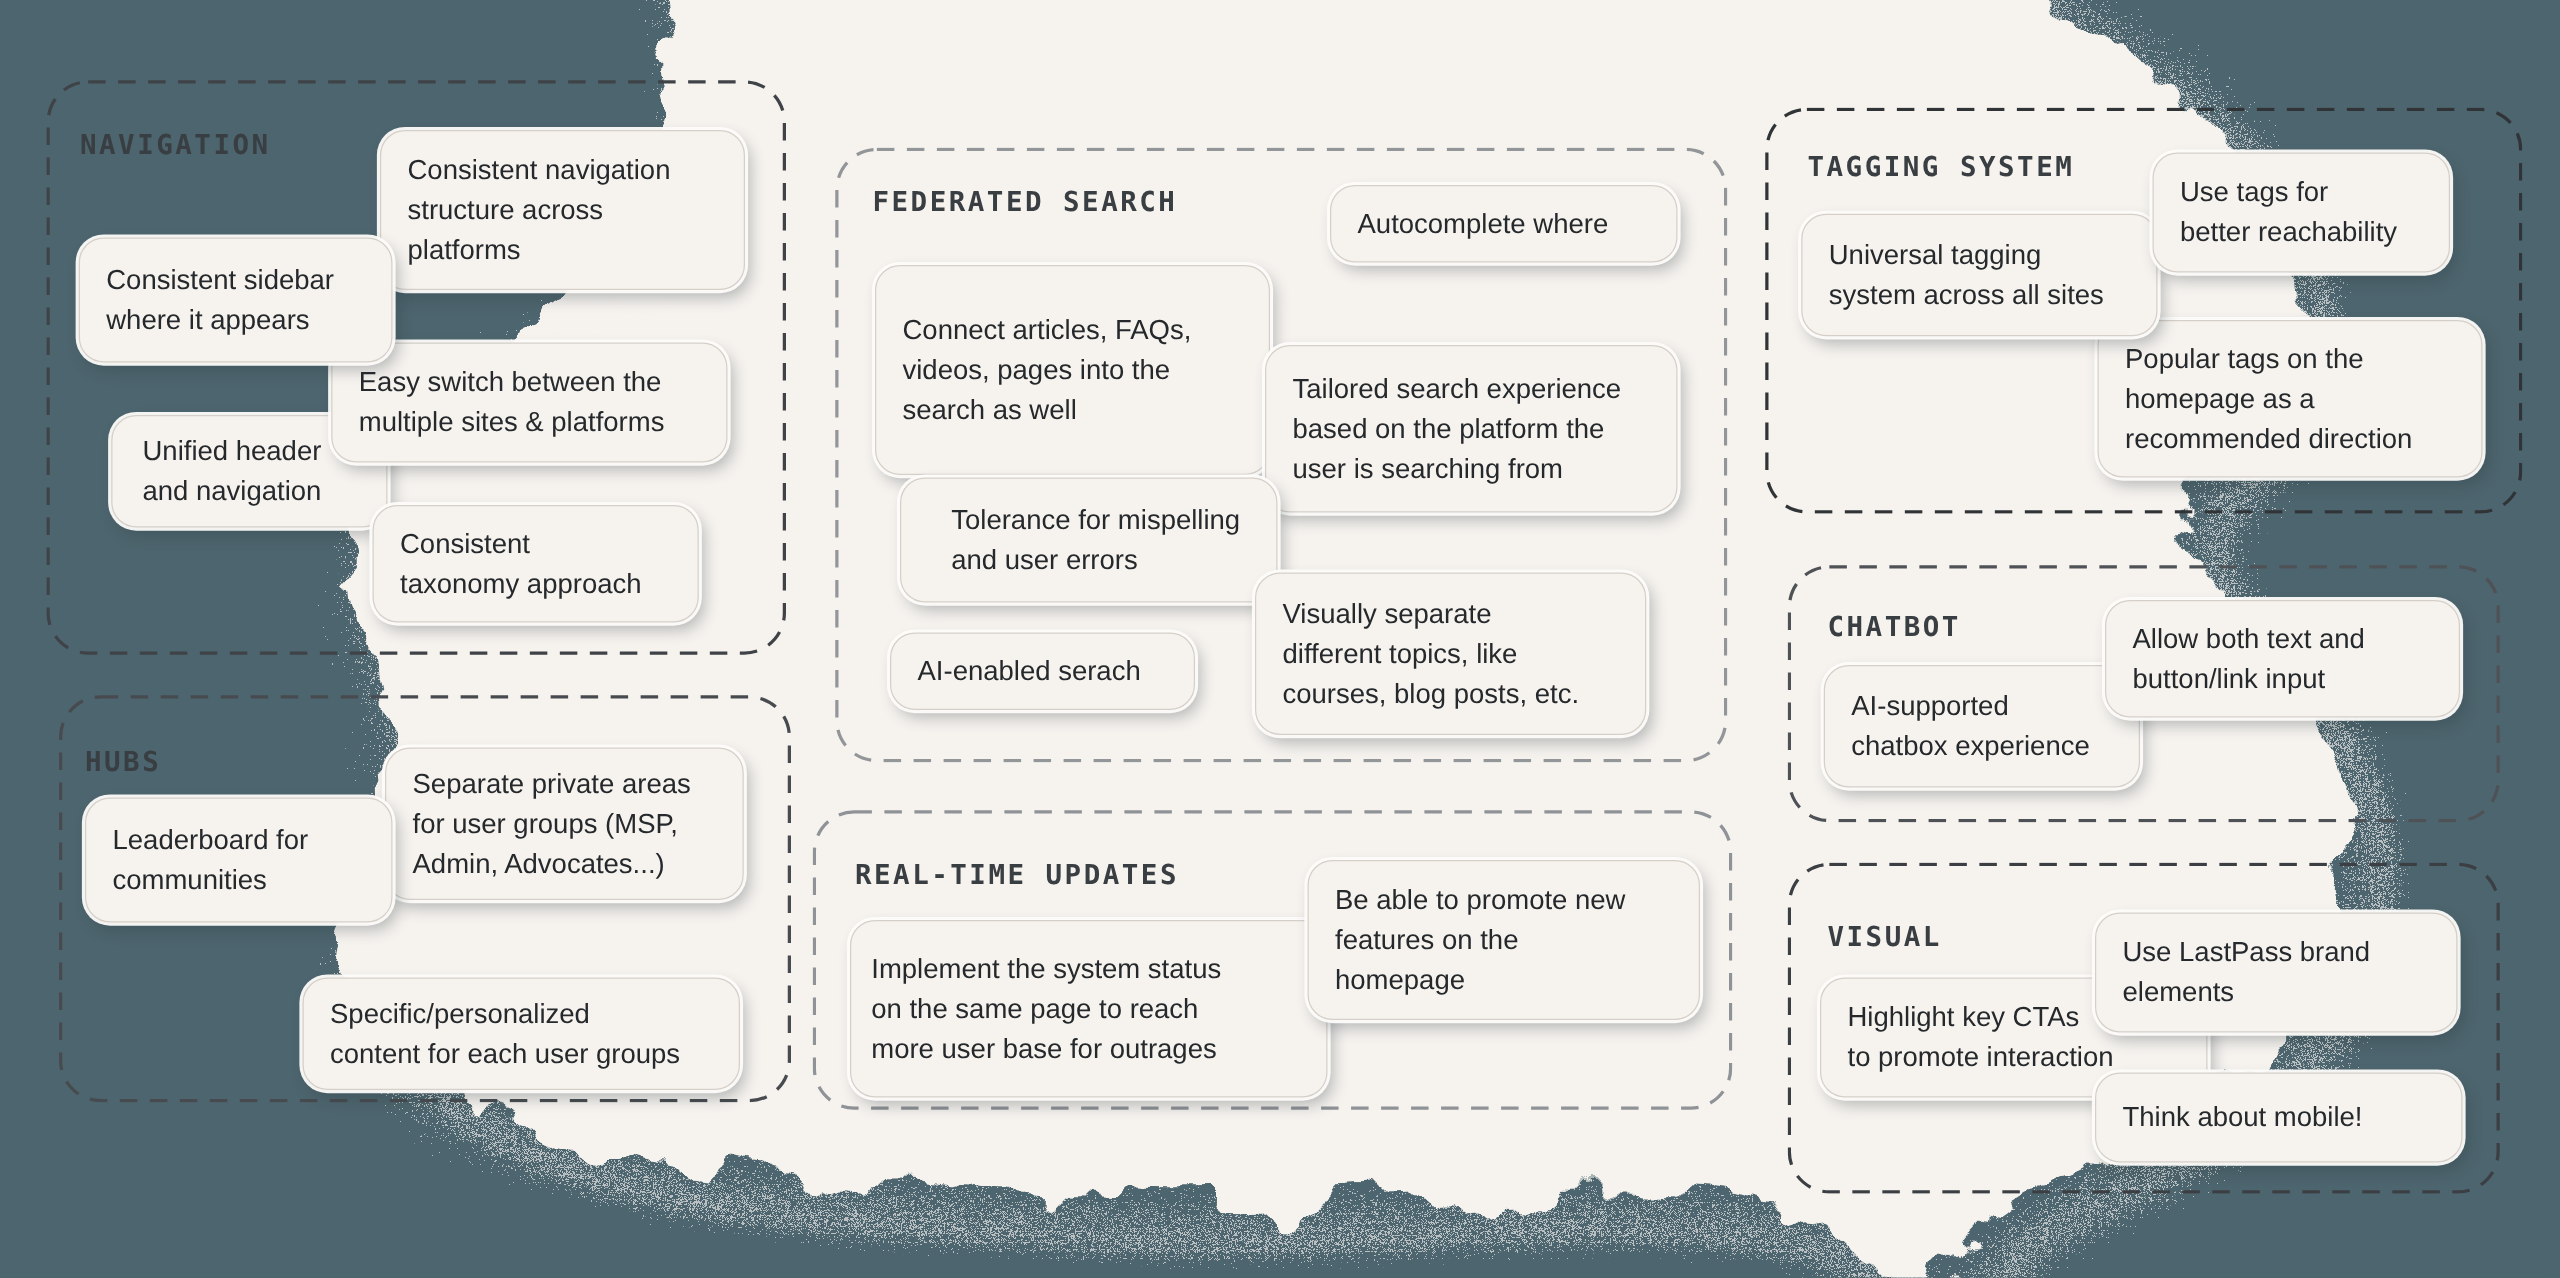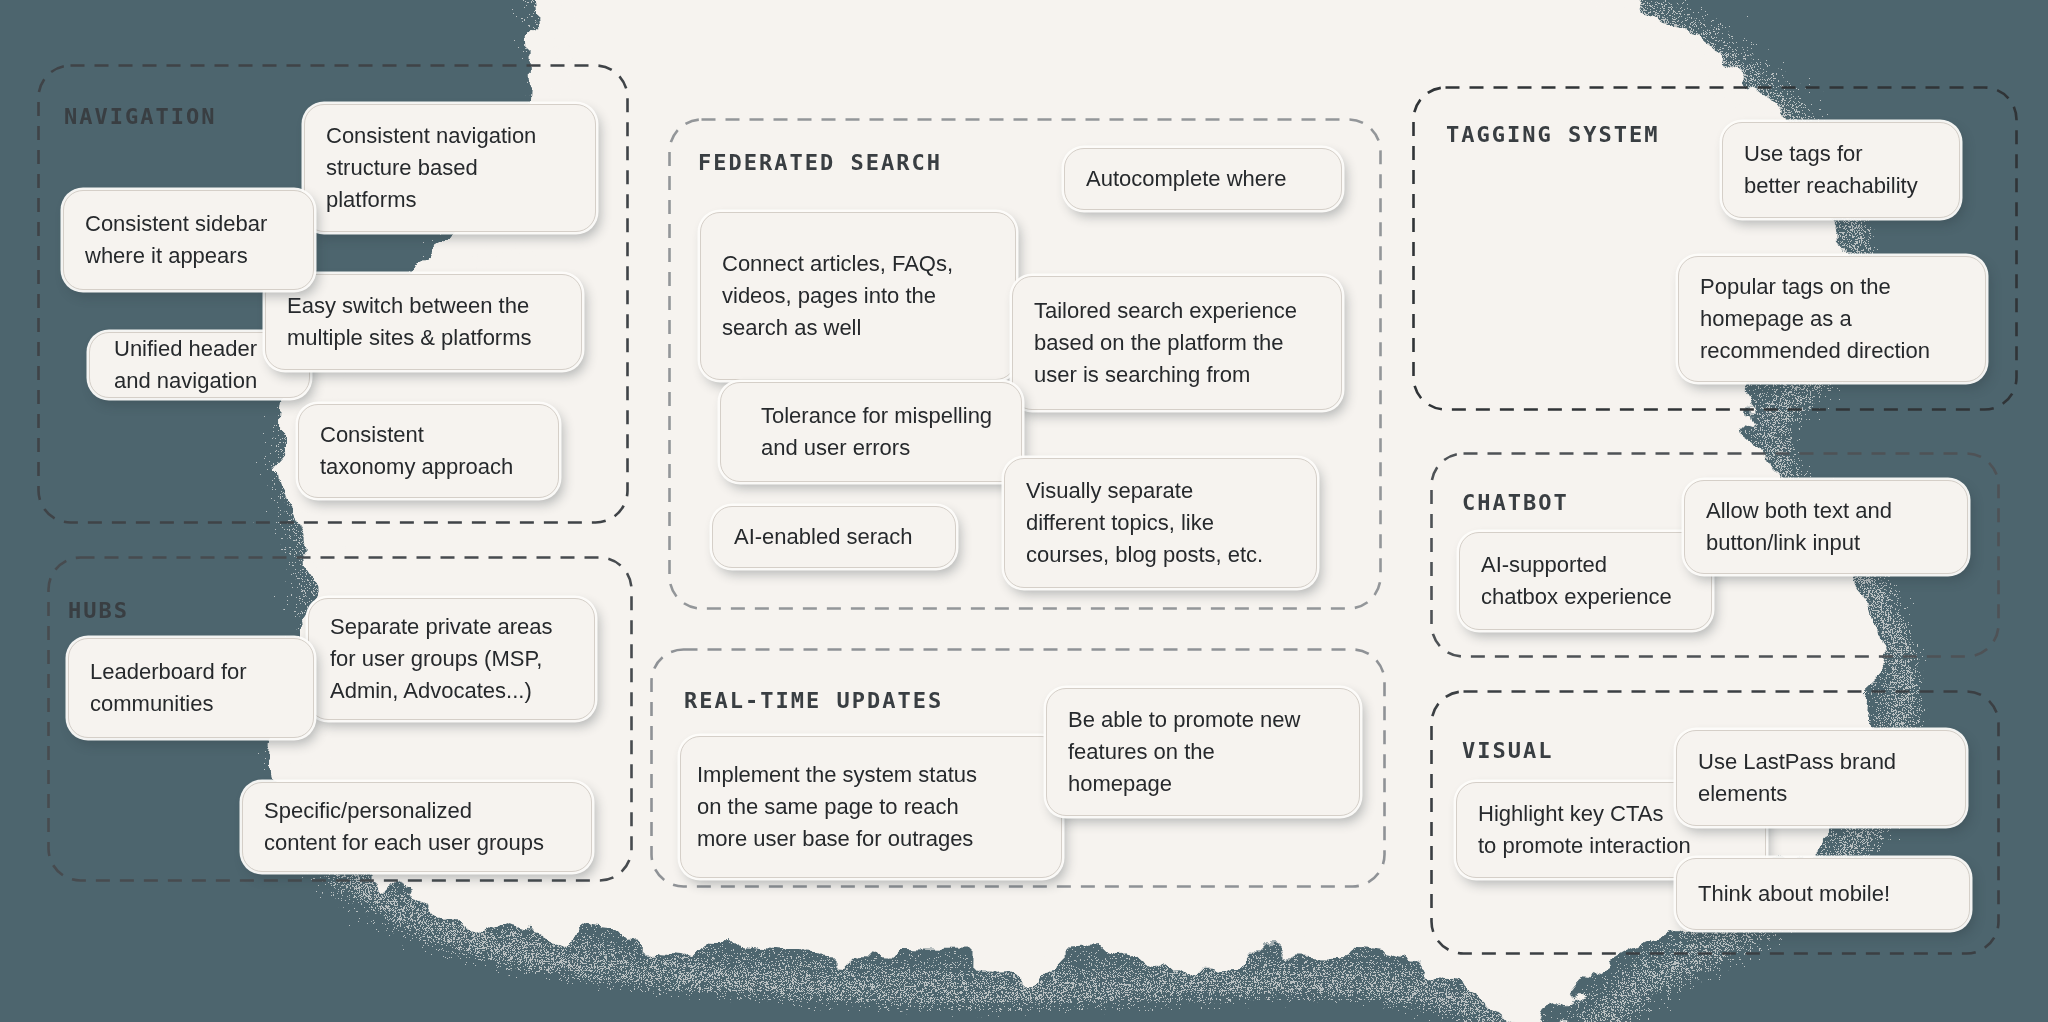--- a/index.html
+++ b/index.html
@@ -86,27 +86,27 @@
       C 322,652 306,556 284,478 C 266,404 296,326 376,292
       C 458,258 510,220 530,150 C 545,90 538,20 530,-40 Z"></path>
   </svg>
 
   <section class="group" style="left:37px; top:64px; width:592px; height:460px;">
     <svg class="group-border" width="592" height="460">
       <rect x="1.5" y="1.5" width="589" height="457" rx="32" fill="none" stroke="#3f4347" stroke-width="2.6" stroke-dasharray="14 10"></rect>
     </svg>
     <div class="group-label" style="left:27px; top:40px;">NAVIGATION</div>
     <div class="card" style="left:267px; top:40px; width:292px; height:128px; z-index:1;">Consistent navigation
-structure based
+structure across
 platforms</div>
     <div class="card" style="left:26px; top:126px; width:251px; height:100px; z-index:3;">Consistent sidebar
 where it appears</div>
     <div class="card" style="left:228px; top:210px; width:317px; height:96px; z-index:2;">Easy switch between the
 multiple sites &amp; platforms</div>
-    <div class="card" style="left:52px; top:268px; width:221px; height:66px; z-index:1;padding-left:24px;">Unified header
+    <div class="card" style="left:52px; top:268px; width:221px; height:90px; z-index:1;padding-left:24px;">Unified header
 and navigation</div>
     <div class="card" style="left:261px; top:340px; width:261px; height:94px; z-index:2;">Consistent
 taxonomy approach</div>
   </section>
 
   <section class="group" style="left:47px; top:556px; width:586px; height:326px;">
     <svg class="group-border" width="586" height="326">
       <rect x="1.5" y="1.5" width="583" height="323" rx="32" fill="none" stroke="#474b4f" stroke-width="2.6" stroke-dasharray="14 10"></rect>
     </svg>
     <div class="group-label" style="left:21px; top:42px;">HUBS</div>
@@ -150,20 +150,22 @@
     <div class="card" style="left:396px; top:40px; width:314px; height:128px; z-index:2;">Be able to promote new
 features on the
 homepage</div>
   </section>
 
   <section class="group" style="left:1412px; top:86px; width:606px; height:325px;">
     <svg class="group-border" width="606" height="325">
       <rect x="1.5" y="1.5" width="603" height="322" rx="32" fill="none" stroke="#303437" stroke-width="2.6" stroke-dasharray="14 10"></rect>
     </svg>
     <div class="group-label" style="left:34px; top:36px;">TAGGING SYSTEM</div>
+    <div class="card" style="left:29px; top:85px; width:285px; height:98px; z-index:2;">Universal tagging
+system across all sites</div>
     <div class="card" style="left:310px; top:36px; width:238px; height:96px; z-index:3;">Use tags for
 better reachability</div>
     <div class="card" style="left:266px; top:170px; width:308px; height:126px; z-index:1;">Popular tags on the
 homepage as a
 recommended direction</div>
   </section>
 
   <section class="group" style="left:1430px; top:452px; width:570px; height:206px;">
     <svg class="group-border" width="570" height="206">
       <rect x="1.5" y="1.5" width="567" height="203" rx="32" fill="none" stroke="#4e5256" stroke-width="2.6" stroke-dasharray="14 10"></rect>

